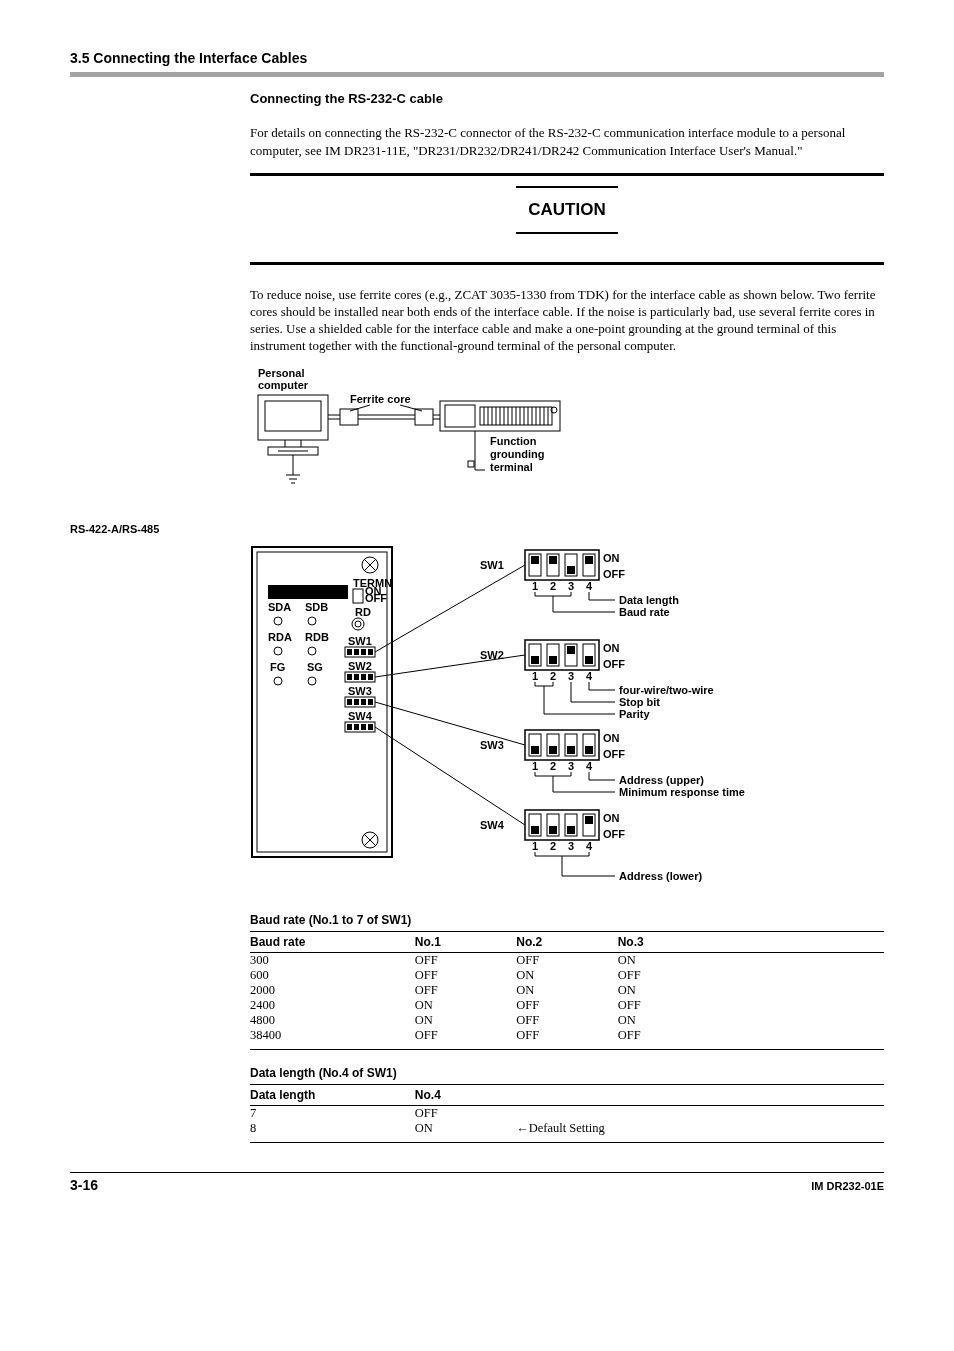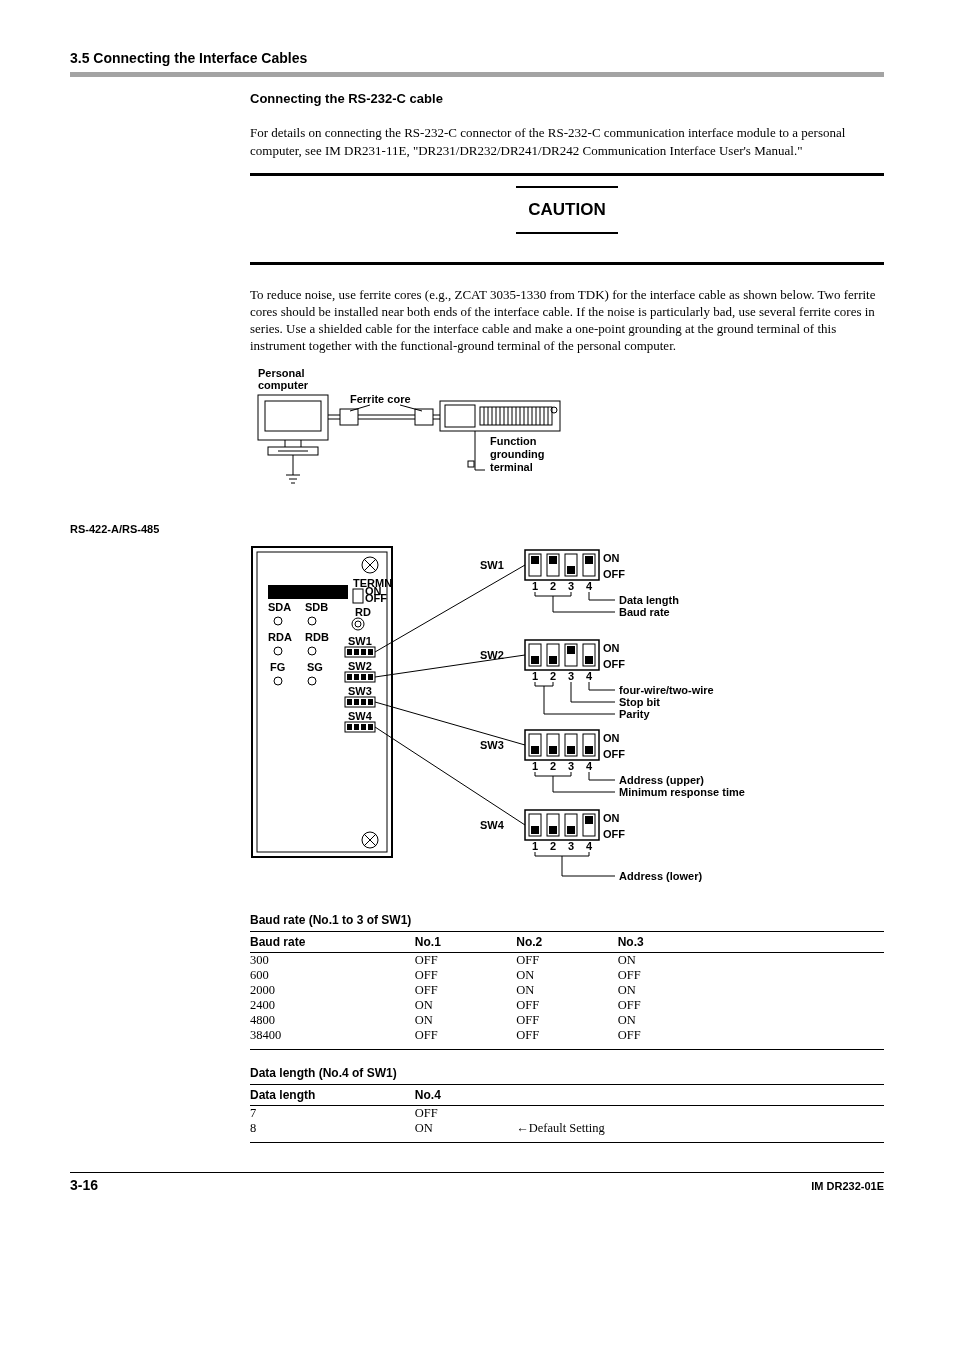--- a/index.html
+++ b/index.html
@@ -408,21 +408,21 @@
         <line x1="10" y1="42" x2="10" y2="46" stroke="#000"></line>
           <line x1="64" y1="42" x2="64" y2="46" stroke="#000"></line>
         <line x1="10" y1="46" x2="64" y2="46" stroke="#000"></line>
           <line x1="37" y1="46" x2="37" y2="66" stroke="#000"></line>
         <line x1="37" y1="66" x2="90" y2="66" stroke="#000"></line>
         <text x="94" y="70">Address (lower)</text>
       </g>
     </svg>
   </div>
 
-  <div class="table-title">Baud rate (No.1 to 3 of SW1)</div>
+  <div class="table-title">Baud rate (No.1 to 7 of SW1)</div>
   <table class="datatable">
     <colgroup>
         <col style="width:26%">
         <col style="width:16%">
         <col style="width:16%">
         <col style="width:16%">
         <col>
       </colgroup>
     <thead>
         <tr id="t1-head">

